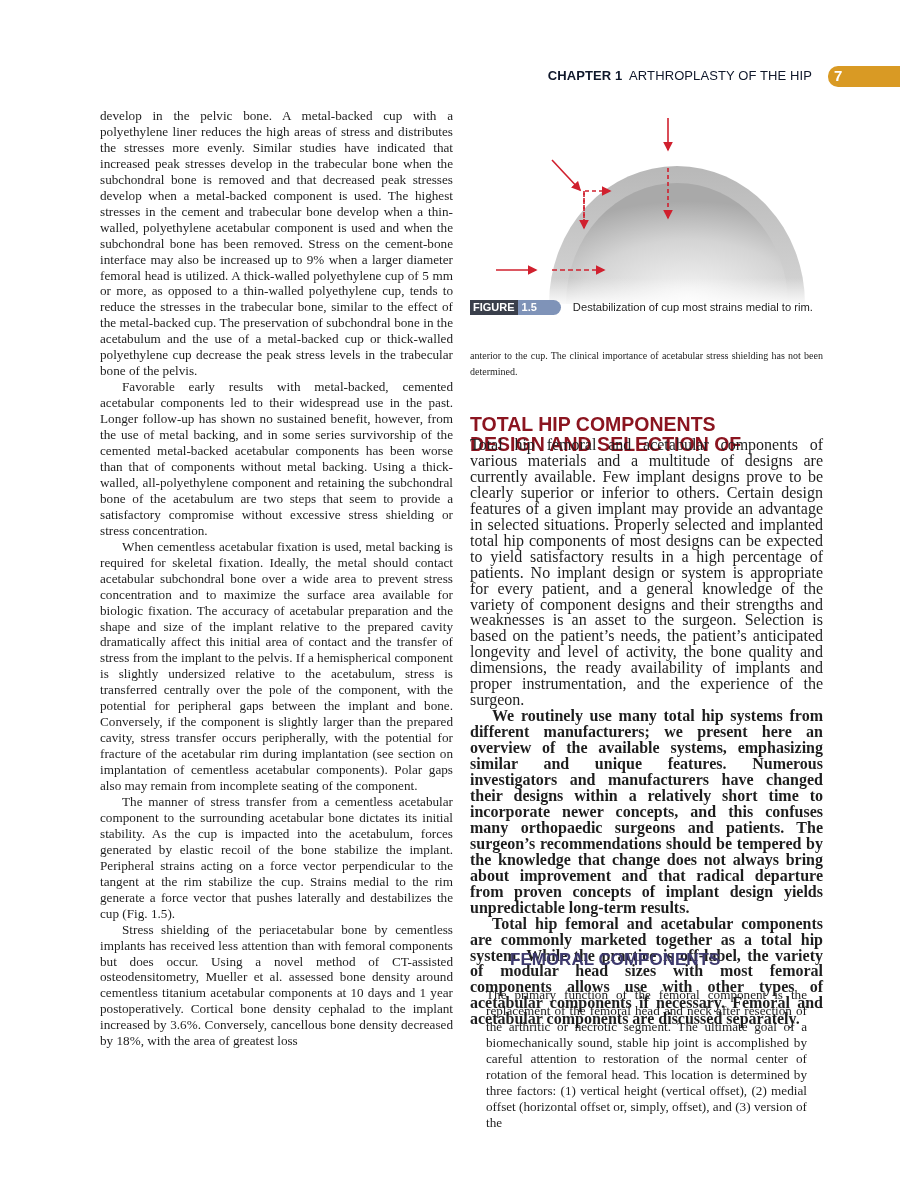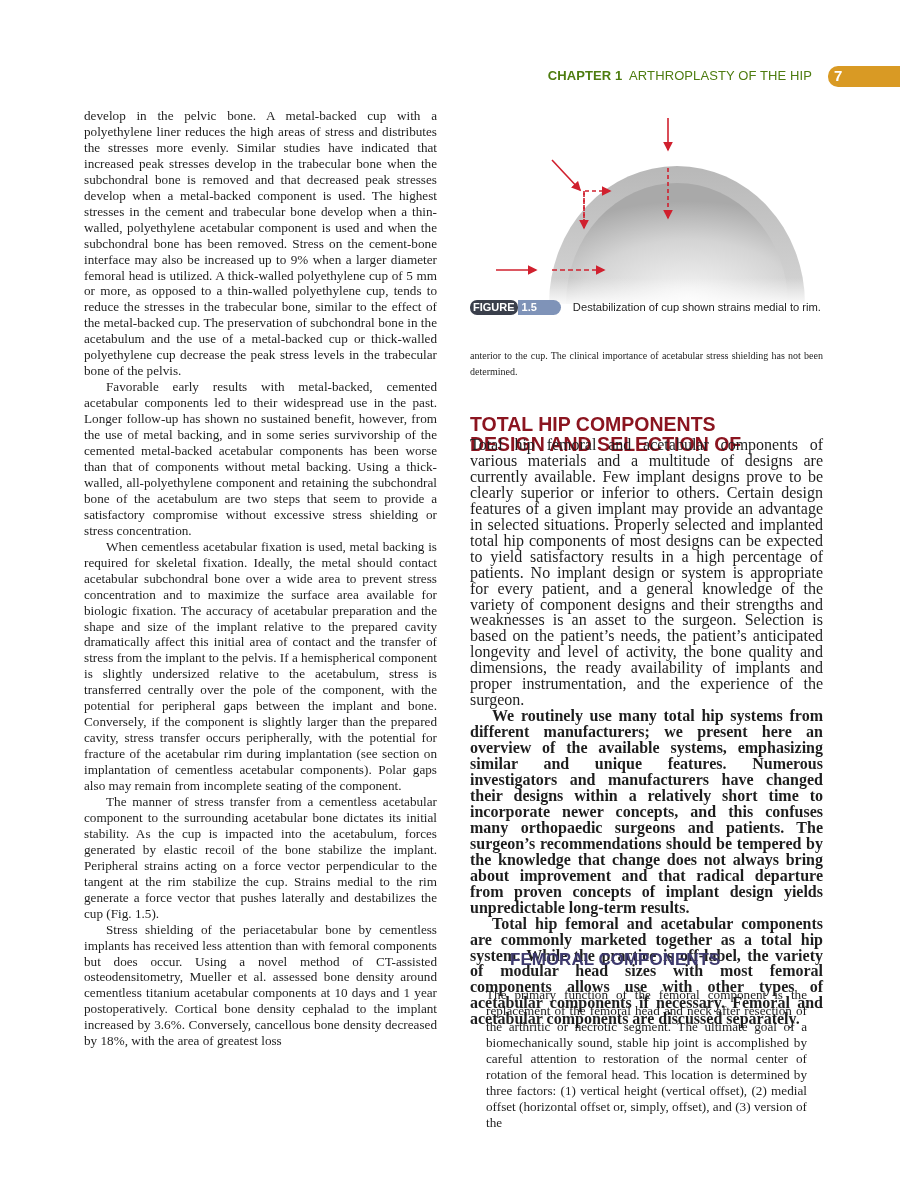--- a/index.html
+++ b/index.html
@@ -5,48 +5,48 @@
   html, body { margin: 0; padding: 0; }
   body {
     width: 900px; height: 1196px; background: #ffffff; position: relative; overflow: hidden;
     font-family: "Liberation Serif", "DejaVu Serif", serif; color: #1e1e1e;
   }
   .header {
     position: absolute; top: 66px; left: 0; width: 900px; height: 22px;
   }
   .header-text {
     position: absolute; right: 88px; top: 2px;
-    font-family: "Liberation Sans", "DejaVu Sans", sans-serif; font-size: 13px; color: #4d7c0f;
+    font-family: "Liberation Sans", "DejaVu Sans", sans-serif; font-size: 13px; color: #0f172a;
     letter-spacing: 0.1px;
   }
   .header-text b { font-weight: bold; }
   .page-tab {
     position: absolute; left: 828px; top: 0; width: 80px; height: 21px;
     background: #d99a24; border-radius: 10px 0 0 10px;
   }
   .page-num {
     position: absolute; left: 834px; top: 1px;
     font-family: "Liberation Sans", "DejaVu Sans", sans-serif; font-weight: bold; font-size: 15px; color: #fff;
   }
   .col {
     position: absolute; top: 108px; width: 353px;
     font-size: 13.2px; line-height: 15.95px; text-align: justify;
   }
-  .col-left { left: 84px; }
+  .col-left { left: 100px; }
   .col p { margin: 0; hyphens: auto; }
   .col p.indent { text-indent: 22px; }
   .figure {
     position: absolute; left: 470px; top: 108px; width: 353px; height: 222px;
   }
   .fig-caption {
     position: absolute; left: 470px; top: 300px; width: 353px;
     font-family: "Liberation Sans", "DejaVu Sans", sans-serif; font-size: 11.2px; line-height: 15px; color: #222;
   }
   .fig-label {
-    display: inline-block; background: #3a3f4b; color: #fff; font-weight: bold; padding: 0 3px; font-size: 11px; border-radius: 7px;
+    display: inline-block; background: #3a3f4b; color: #fff; font-weight: bold; padding: 0 3px; font-size: 11px;
   }
   .fig-num {
     display: inline-block; background: #7f93b8; color: #fff; font-weight: bold; padding: 0 24px 0 4px; font-size: 11px;
     border-radius: 0 8px 8px 0; margin-right: 12px;
   }
   .after-fig { position: absolute; left: 470px; top: 348px; width: 353px; font-size: 10px; line-height: 15.95px; text-align: justify; }
   .section-title {
     position: absolute; left: 470px; top: 414px; width: 360px;
     font-family: "Liberation Sans", "DejaVu Sans", sans-serif; font-weight: bold; font-size: 19.5px; line-height: 20px;
     color: #8b1520;
@@ -108,21 +108,21 @@
     <line x1="198" y1="60" x2="198" y2="110" stroke="#d0202e" stroke-width="1.6" stroke-dasharray="4,3" marker-end="url(#ah)"></line>
     <line x1="82" y1="52" x2="110" y2="82" stroke="#d0202e" stroke-width="1.6" marker-end="url(#ah)"></line>
     <polyline points="114,117 114,83 140,83" fill="none" stroke="#d0202e" stroke-width="1.6" stroke-dasharray="4,3" marker-end="url(#ah)"></polyline>
     <line x1="114" y1="83" x2="114" y2="120" stroke="#d0202e" stroke-width="1.6" stroke-dasharray="4,3" marker-end="url(#ah)"></line>
     <line x1="26" y1="162" x2="66" y2="162" stroke="#d0202e" stroke-width="1.6" marker-end="url(#ah)"></line>
     <line x1="82" y1="162" x2="134" y2="162" stroke="#d0202e" stroke-width="1.6" stroke-dasharray="5,3" marker-end="url(#ah)"></line>
   </svg>
 </div>
 
 <div class="fig-caption">
-  <span class="fig-label">FIGURE</span><span class="fig-num">1.5</span><span>Destabilization of cup shown strains medial to rim.</span>
+  <span class="fig-label">FIGURE</span><span class="fig-num">1.5</span><span>Destabilization of cup most strains medial to rim.</span>
 </div>
 
 <div class="after-fig">anterior to the cup. The clinical importance of acetabular stress shielding has not been determined.</div>
 
 <div class="section-title">
   <div>TOTAL HIP COMPONENTS</div>
   <div>DESIGN AND SELECTION OF</div>
 </div>
 
 <div class="body-right">

